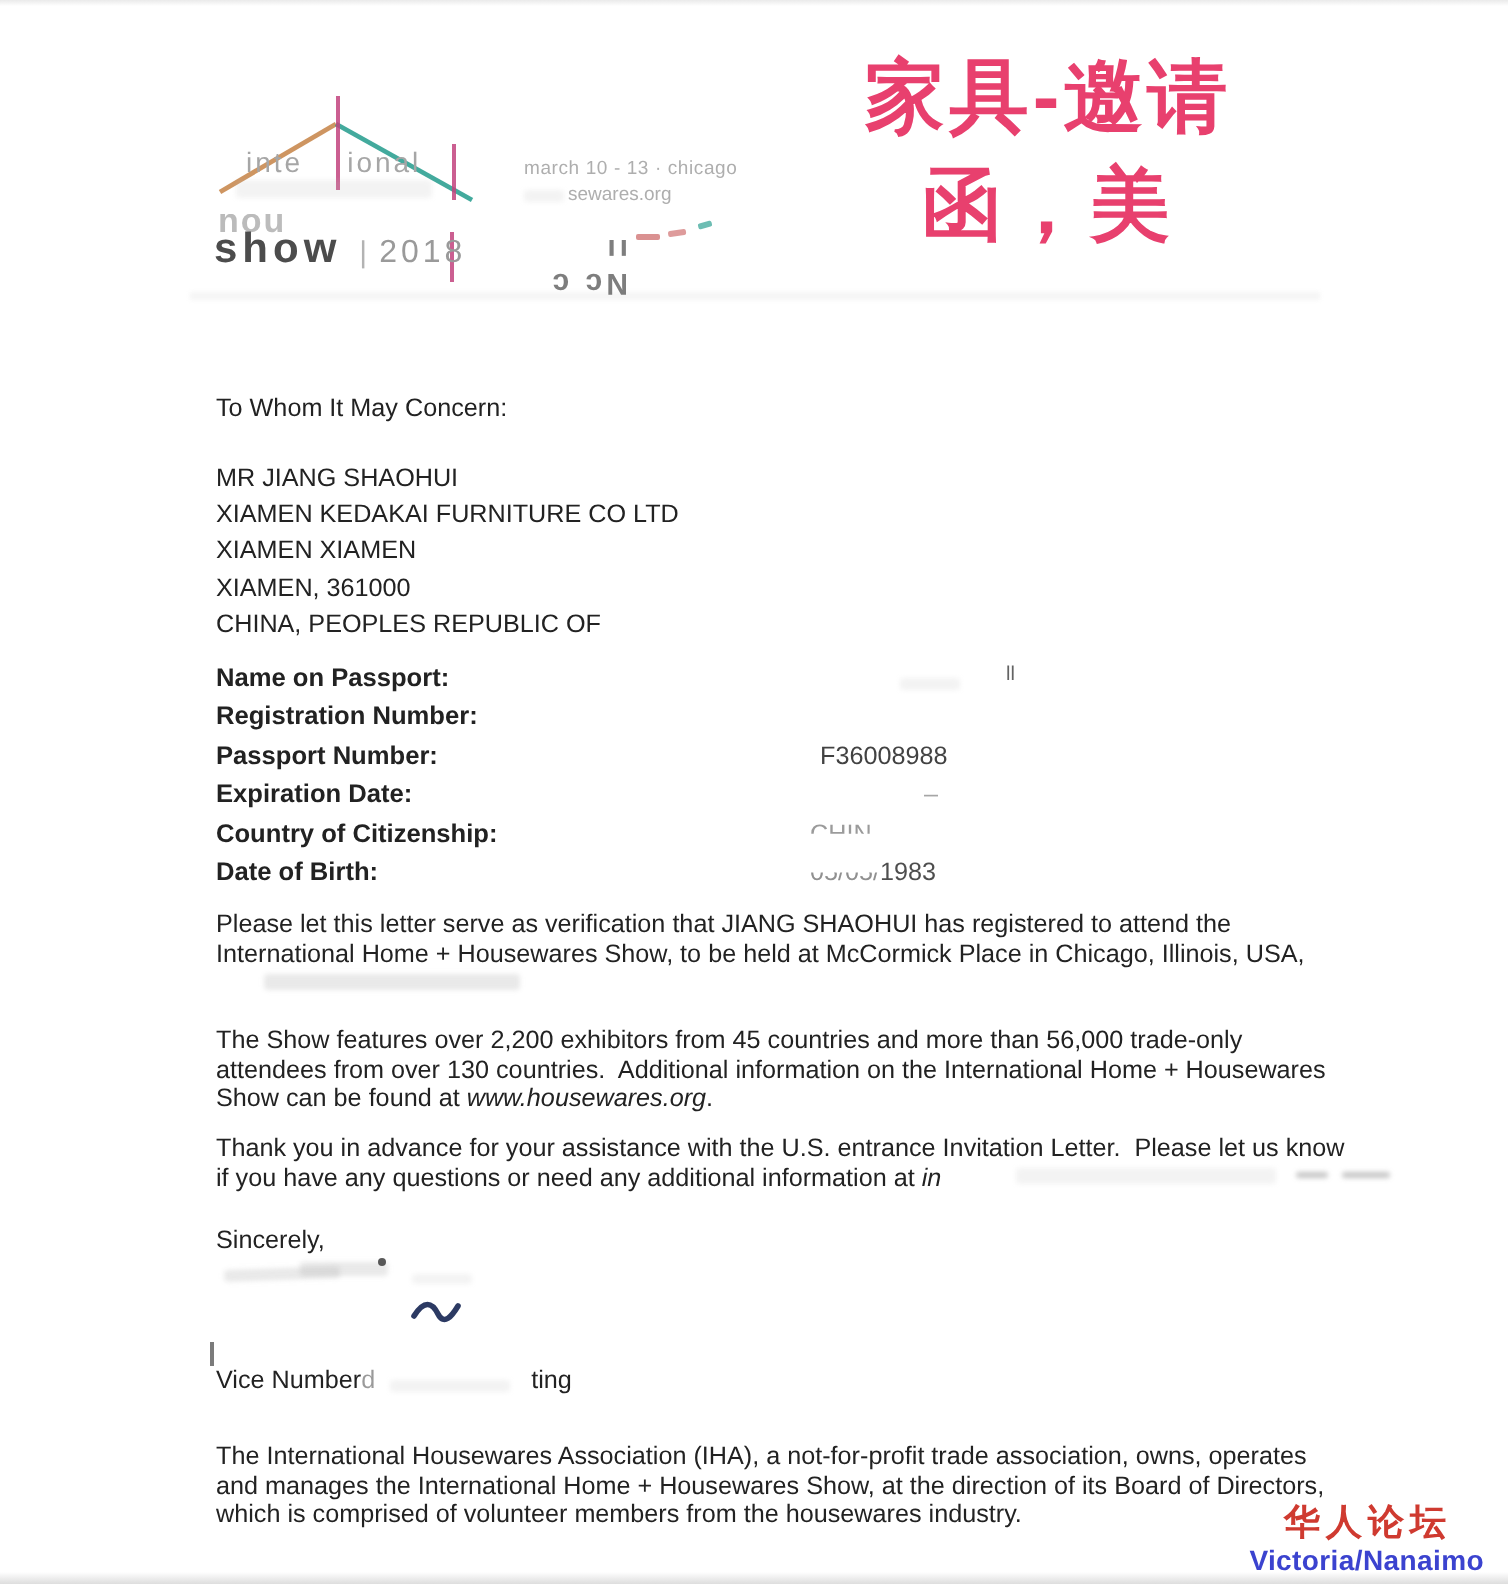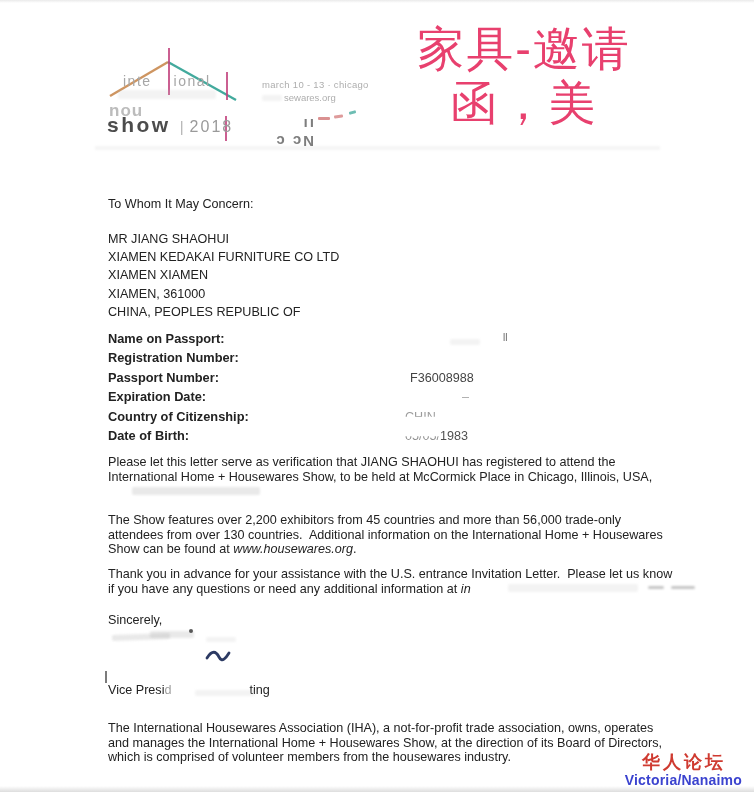--- a/index.html
+++ b/index.html
@@ -23,21 +23,21 @@
   .logo-site{position:absolute;left:284px;top:92px;font-size:9.5px;color:#aeaeae;}
   .logo-residue{position:absolute;left:256px;top:116px;width:58px;font-size:15px;font-weight:bold;
     color:#5e5e5e;transform:rotate(180deg);opacity:.8;letter-spacing:2px;}
   .dash{position:absolute;border-radius:1px;}
   
   .smudge{position:absolute;background:rgba(175,175,175,.28);filter:blur(1.2px);border-radius:2px;}
   .smudge.light{background:rgba(190,190,190,.18);}
   .smudge.dark{background:rgba(120,120,120,.42);}
   
   .overlay-title{position:absolute;left:398px;top:22px;width:252px;text-align:center;
-    font-weight:normal;font-size:47px;line-height:54px;letter-spacing:2px;font-family:sans-serif;}
+    font-weight:bold;font-size:40px;line-height:54px;letter-spacing:2px;font-family:sans-serif;}
   
   .letter{position:absolute;left:108px;top:0;width:620px;font-size:12.6px;color:#222;}
   .salutation{position:absolute;top:197px;left:0;}
   .address{position:absolute;top:230px;left:0;line-height:18.2px;}
   .address .line{display:block;}
   .fields{position:absolute;top:331px;left:0;width:560px;}
   .field-row{position:relative;height:19.4px;}
   .field-label{font-weight:bold;font-size:12.8px;}
   .field-value{position:absolute;top:1px;}
   .v-passport{left:302px;opacity:.85;}
@@ -165,21 +165,21 @@
     </div>
 
     <div class="para p3">
       <span class="line">Thank you in advance for your assistance with the U.S. entrance Invitation Letter.  Please let us know</span>
       <span class="line"><span class="pre">if you have any questions or need any additional information at </span><span class="ital">in</span></span>
     </div>
 
     <div class="closing pre">Sincerely,</div>
 
     <div class="sig-title">
-      <span>Vice Presi</span>
+      <span>Vice Number</span>
         <span class="sig-fade">d</span>
         <span class="sig-gap"></span>
         <span>ting</span>
     </div>
 
     <div class="para p4">
       <span class="line">The International Housewares Association (IHA), a not-for-profit trade association, owns, operates</span>
       <span class="line">and manages the International Home + Housewares Show, at the direction of its Board of Directors,</span>
       <span class="line">which is comprised of volunteer members from the housewares industry.</span>
     </div>

